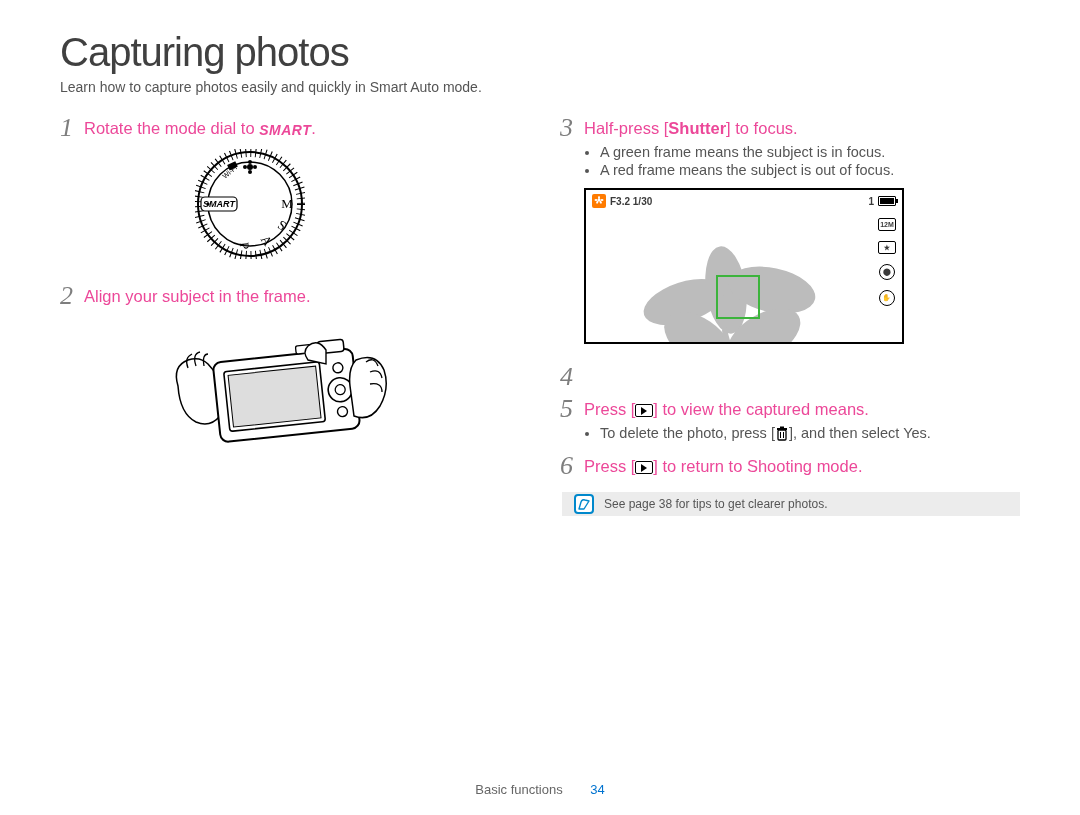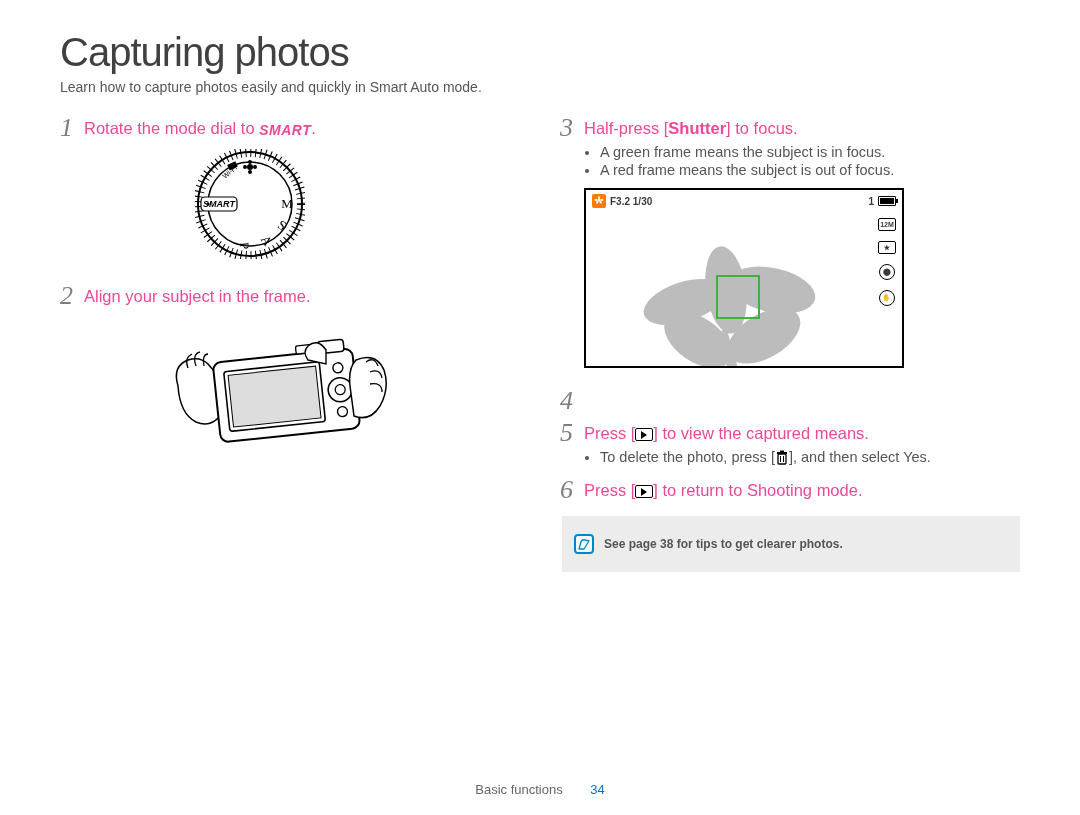--- a/index.html
+++ b/index.html
@@ -95,21 +95,21 @@
     justify-content: center;
     margin: 8px 0 20px -20px;
   }
 
   
   .lcd-wrap {
     margin: 10px 0 18px 24px;
   }
   .lcd {
     width: 320px;
-    height: 180px;
+    height: 156px;
     border: 2px solid #000;
     background: #fff;
     position: relative;
     overflow: hidden;
   }
   .lcd-topbar {
     position: absolute;
     top: 4px; left: 6px; right: 6px;
     display: flex;
     justify-content: space-between;
@@ -152,22 +152,22 @@
   }
   .play-ic:after {
     content:""; position:absolute; left:5px; top:2px;
     border-left:6px solid #000; border-top:4px solid transparent; border-bottom:4px solid transparent;
   }
   .trash-ic { border:none; width:14px; height:15px; vertical-align:-3px; }
 
   
   .tip {
     display:flex; align-items:center; gap:10px;
-    background:#ececec; padding:18px 12px; margin:14px 0 0 2px;
-    font-size:12px; color:#555;font-weight:bold;
+    background:#ececec; padding:2px 12px; margin:14px 0 0 2px;
+    font-size:12px; color:#555;
   }
   .tip-ic {
     width:20px; height:20px; border:2px solid #0088cc; border-radius:4px;
     display:flex; align-items:center; justify-content:center; background:#fff;
     flex:0 0 auto;
   }
   .tip-ic svg { width:12px; height:12px; }
 
   .footer {
     position:absolute; bottom:18px; left:0; right:0; text-align:center;

